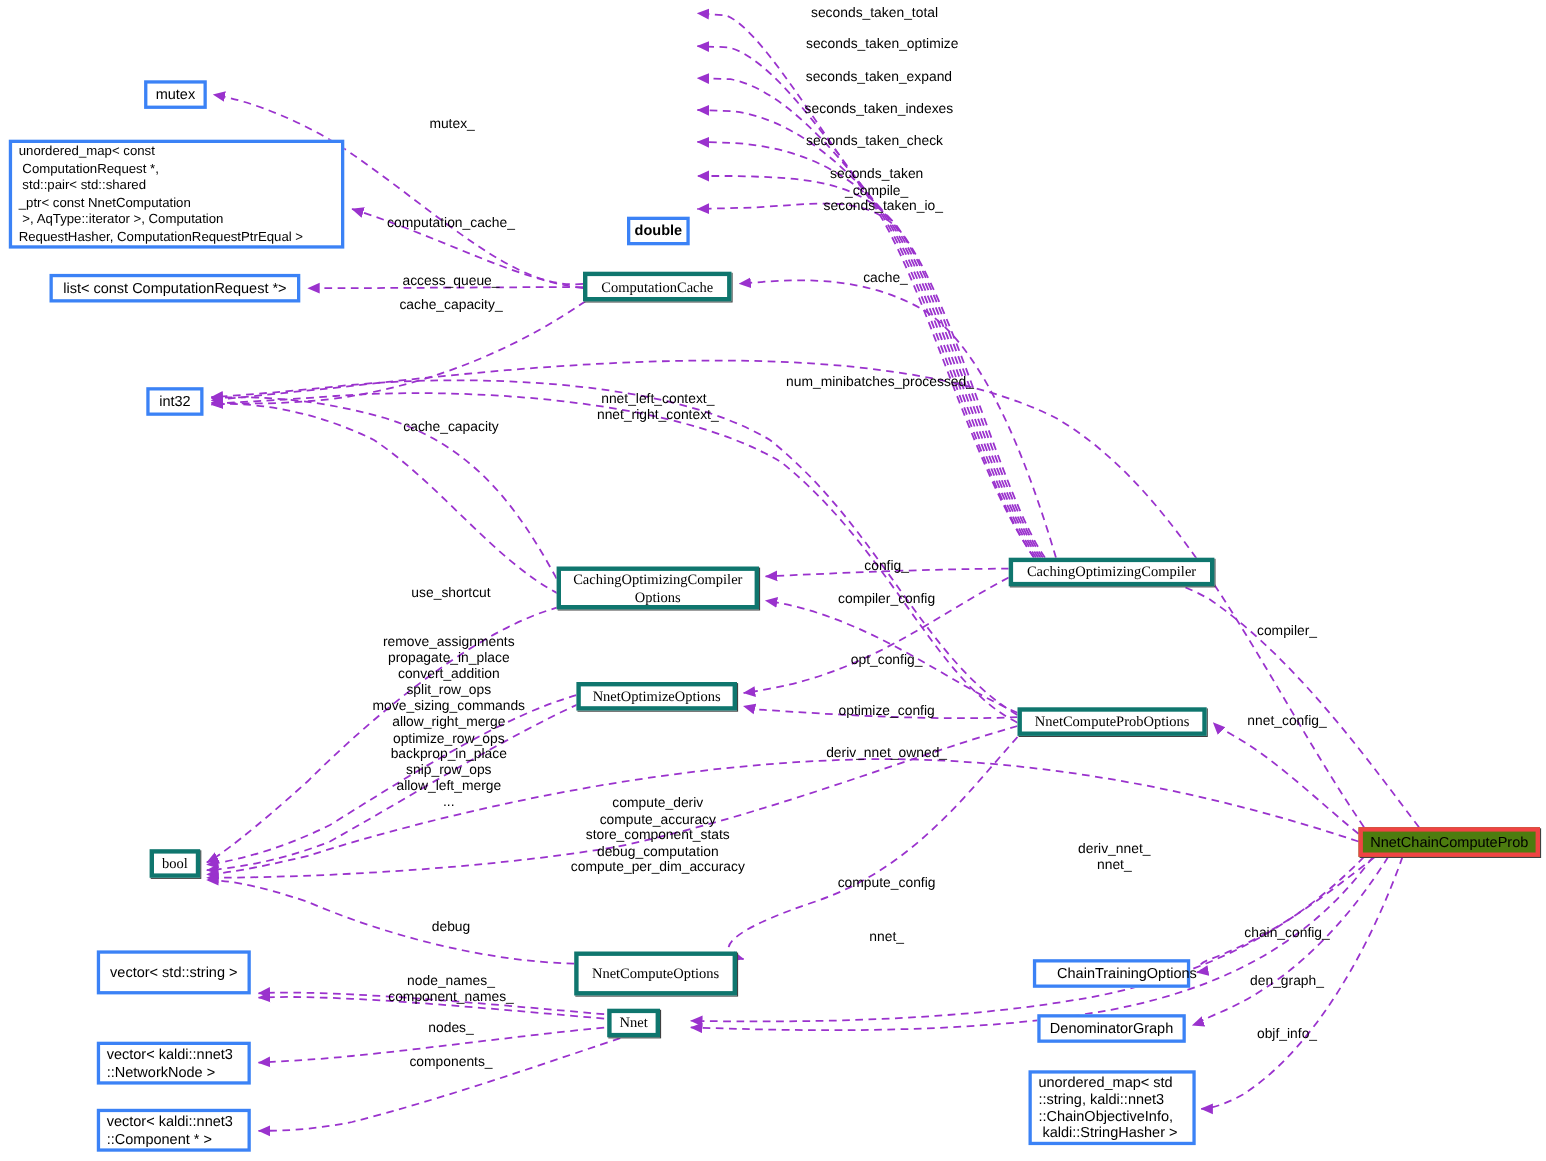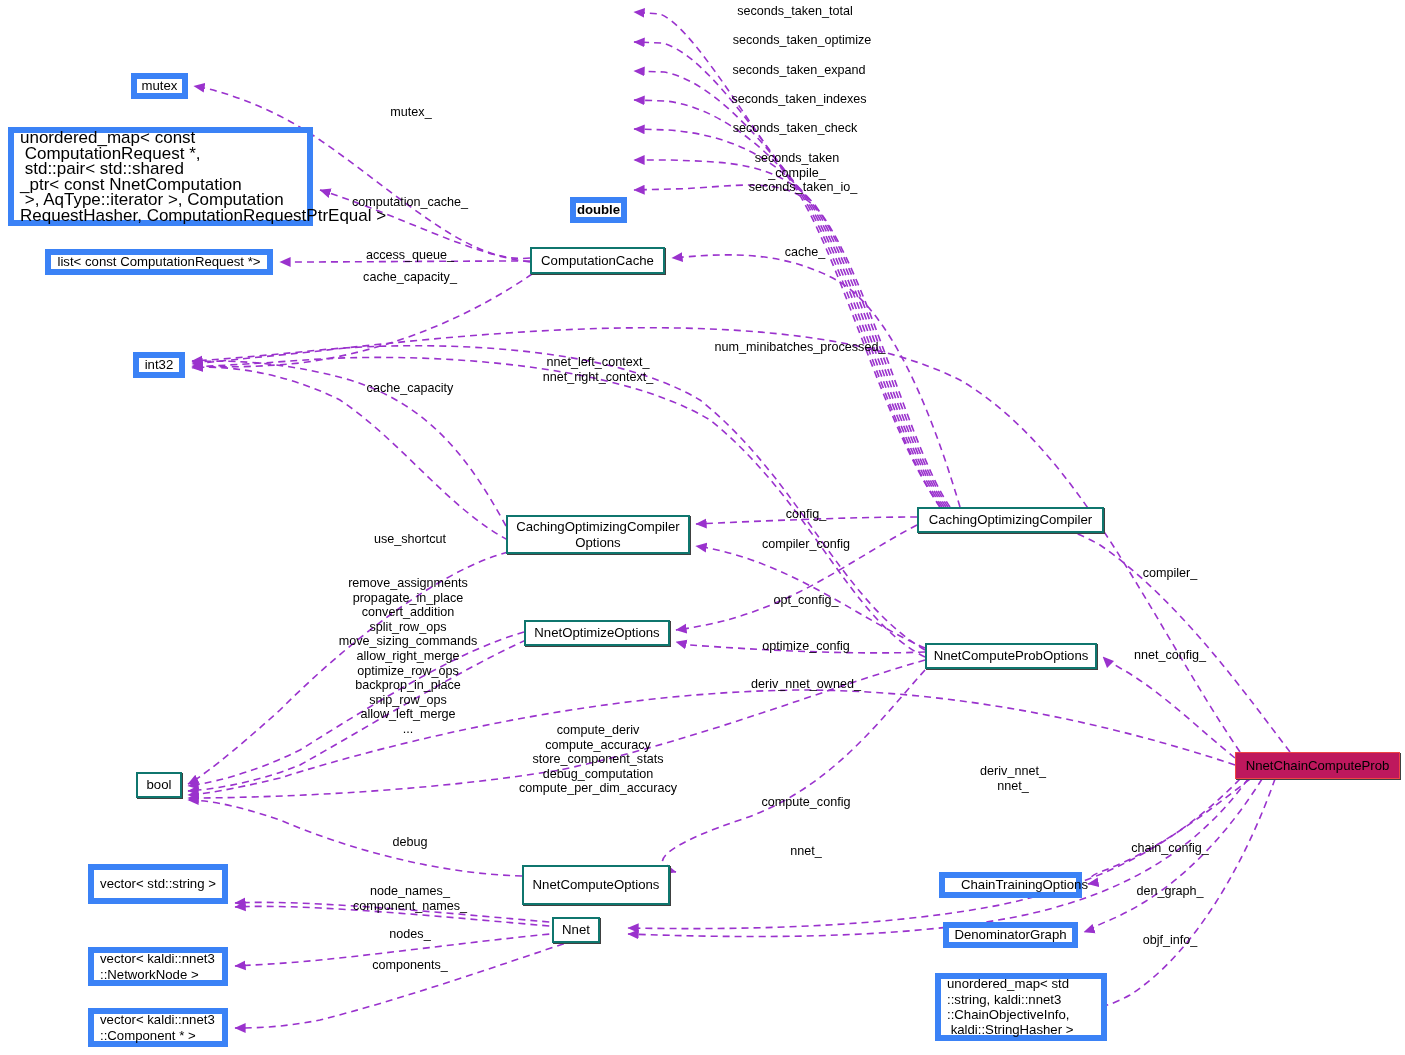--- a/index.html
+++ b/index.html
@@ -11,33 +11,34 @@
     font-family:"Liberation Sans","DejaVu Sans",sans-serif;
     overflow:hidden;
   }
   svg#edges{position:absolute;left:0;top:0;width:1405px;height:1055px;}
   .node{
     position:absolute;
     box-sizing:border-box;
     display:flex;align-items:center;justify-content:center;
     text-align:center;
     background:#ffffff;
-    border:6px solid #3b82f6;
+    border:3px solid #3b82f6;
     color:#000000;
     font-size:13.2px;
     line-height:15.4px;
     white-space:pre;
   }
   .node.bold{
-    border:2px solid #0f766e;
+    border:4px solid #0f766e;
     box-shadow:1px 1px 0 0 #404040;
+    font-family:Liberation Serif, serif;
   }
   .node.hl{
-    background:#be185d;
-    border:1px solid #ef4444;
+    background:#4d7c0f;
+    border:4px solid #ef4444;
     box-shadow:1px 1px 0 0 #404040;
   }
   .node.leftal{justify-content:flex-start;text-align:left;padding-left:6px;}
   .elabel{
     position:absolute;
     font-size:12.6px;
     line-height:14.6px;
     color:#000000;
     white-space:pre;
     text-align:center;
@@ -126,21 +127,21 @@
 
       <path d="M 1262 779 C 1230 830, 1180 890, 1110 920 C 1095 926, 1090 930, 1084 932"></path>
 
       <path d="M 1275 779 C 1250 850, 1200 950, 1130 995 C 1110 1006, 1098 1008, 1092 1008"></path>
 
       <path d="M 670 870 C 750 840, 820 760, 880 700 C 900 682, 915 672, 925 668" stroke="none" marker-end="none"></path>
     </g>
   </svg>
 
   <div class="node plain" style="left:131px;top:73px;width:57px;height:26px;">mutex</div>
-  <div class="node leftal" style="left:8px;top:127px;width:305px;height:99px;font-size:17px;line-height:15.5px;">unordered_map&lt; const
+  <div class="node leftal" style="left:8px;top:127px;width:305px;height:99px;font-size:12px;line-height:15.5px;">unordered_map&lt; const
  ComputationRequest *,
  std::pair&lt; std::shared
 _ptr&lt; const NnetComputation
  &gt;, AqType::iterator &gt;, Computation
 RequestHasher, ComputationRequestPtrEqual &gt;</div>
   <div class="node plain" style="left:45px;top:249px;width:228px;height:26px;">list&lt; const ComputationRequest *&gt;</div>
   <div class="node plain" style="left:570px;top:197px;width:57px;height:26px;font-weight:bold;">double</div>
   <div class="node bold" style="left:530px;top:247px;width:135px;height:27px;">ComputationCache</div>
   <div class="node plain" style="left:133px;top:352px;width:52px;height:26px;">int32</div>
   <div class="node bold" style="left:506px;top:515px;width:184px;height:39px;">CachingOptimizingCompiler
@@ -150,21 +151,21 @@
   <div class="node bold" style="left:925px;top:643px;width:172px;height:26px;">NnetComputeProbOptions</div>
   <div class="node bold" style="left:136px;top:772px;width:46px;height:26px;">bool</div>
   <div class="node hl" style="left:1235px;top:752px;width:165px;height:27px;">NnetChainComputeProb</div>
   <div class="node bold" style="left:522px;top:865px;width:148px;height:40px;">NnetComputeOptions</div>
   <div class="node plain" style="left:939px;top:872px;width:143px;height:26px;padding-left:28px;">ChainTrainingOptions</div>
   <div class="node plain" style="left:88px;top:864px;width:140px;height:40px;">vector&lt; std::string &gt;</div>
   <div class="node bold" style="left:552px;top:917px;width:48px;height:26px;">Nnet</div>
   <div class="node plain" style="left:943px;top:922px;width:135px;height:26px;">DenominatorGraph</div>
   <div class="node leftal" style="left:88px;top:947px;width:140px;height:39px;">vector&lt; kaldi::nnet3
 ::NetworkNode &gt;</div>
-  <div class="node leftal" style="left:935px;top:973px;width:172px;height:68px;">unordered_map&lt; std
+  <div class="node leftal" style="left:935px;top:973px;width:152px;height:68px;">unordered_map&lt; std
 ::string, kaldi::nnet3
 ::ChainObjectiveInfo,
  kaldi::StringHasher &gt;</div>
   <div class="node leftal" style="left:88px;top:1008px;width:140px;height:39px;">vector&lt; kaldi::nnet3
 ::Component * &gt;</div>
 
   <div class="elabel" style="left:795px;top:4px;">seconds_taken_total</div>
   <div class="elabel" style="left:802px;top:33px;">seconds_taken_optimize</div>
   <div class="elabel" style="left:799px;top:63px;">seconds_taken_expand</div>
   <div class="elabel" style="left:799px;top:92px;">seconds_taken_indexes</div>

